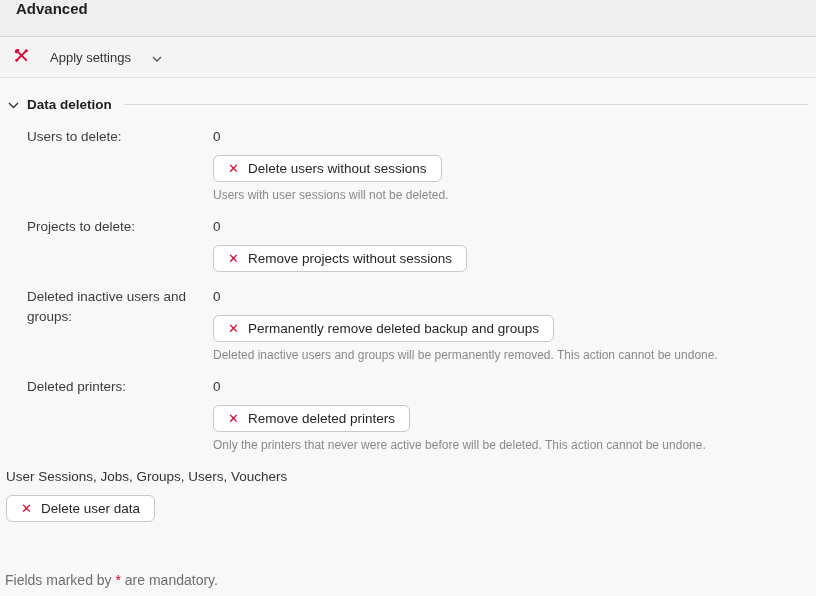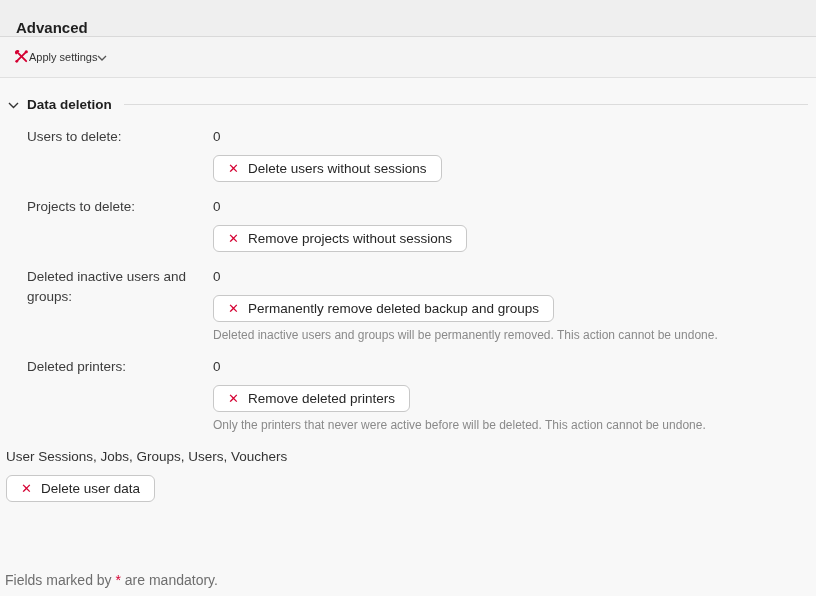--- a/index.html
+++ b/index.html
@@ -10,46 +10,46 @@
     color:#333;
     display:flex;
     flex-direction:column;
     overflow:hidden;
   }
   .page-header {
     height:37px;
     background:#efefef;
     border-bottom:1px solid #d9d9d9;
     display:flex;
-    align-items:flex-end;
+    align-items:flex-start;
     padding:0 16px;
     flex-shrink:0;
   }
   .page-title {
     font-size:15px;
     font-weight:bold;
     color:#1f1f1f;
   }
   .toolbar {
     height:41px;
     background:#f4f4f4;
     border-bottom:1px solid #e0e0e0;
     display:flex;
     align-items:center;
     padding:0 9px;
     flex-shrink:0;
   }
   .toolbar-btn {
     display:inline-flex;
     align-items:center;
-    gap:0;
+    gap:21px;
     background:transparent;
     border:none;
     font-family:inherit;
-    font-size:11px;
+    font-size:13px;
     color:#333;
     cursor:pointer;
     padding:4px 5px;
   }
   .section-head {
     display:flex;
     align-items:center;
     margin:16px 8px 0 8px;
     height:20px;
     flex-shrink:0;
@@ -169,20 +169,21 @@
 <div class="fields">
 
   <div class="field">
     <div class="label-col">Users to delete:</div>
     <div class="value-col">
       <div class="field-value">0</div>
       <button class="action-btn">
         <span class="x-glyph">✕</span>
         <span>Delete users without sessions</span>
       </button>
+      <div class="help-text">Users with user sessions will not be deleted.</div>
     </div>
   </div>
 
   <div class="field">
     <div class="label-col">Projects to delete:</div>
     <div class="value-col">
       <div class="field-value">0</div>
       <button class="action-btn">
         <span class="x-glyph">✕</span>
         <span>Remove projects without sessions</span>

